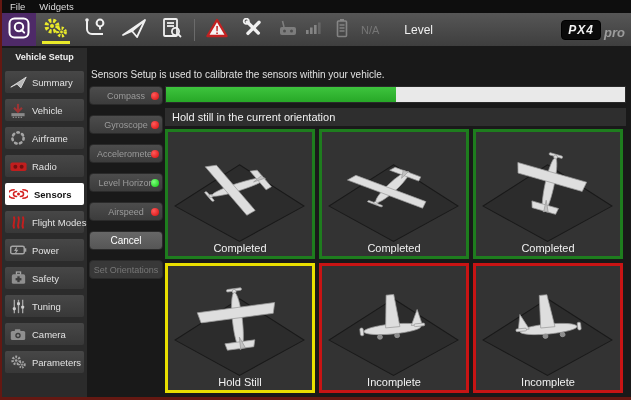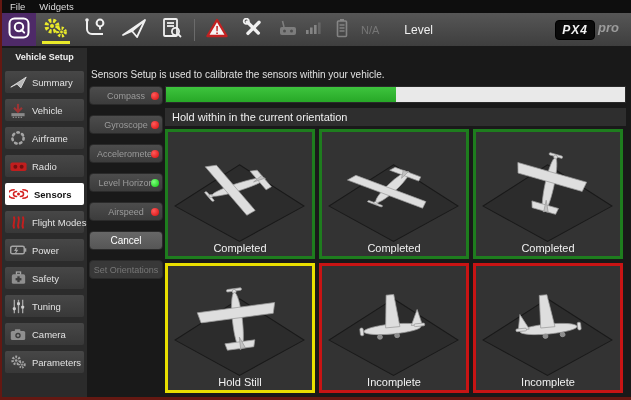--- a/index.html
+++ b/index.html
@@ -13,21 +13,21 @@
   
   #toolbar{position:absolute;top:13px;left:0;right:0;height:33px;
            background:linear-gradient(#565656,#3e3e3e);display:flex;align-items:center;}
   .tb-btn{height:33px;display:flex;align-items:center;justify-content:center;padding:0 7px;position:relative;}
   .tb-qgc{background:#4e2a68;width:34px;padding:0;}
   .tb-active-underline{position:absolute;bottom:2px;left:6px;right:6px;height:3px;background:#e9e92a;}
   .tb-sep{width:1px;height:22px;background:#6b6b6b;margin:0 4px;}
   .tb-dim{opacity:.55;}
   .tb-text-dim{color:#9a9a9a;font-size:11px;margin:0 12px;}
   .tb-text{color:#f0f0f0;font-size:12px;margin:0 6px;}
-  #px4logo{margin-left:auto;margin-right:12px;display:flex;align-items:flex-start;gap:3px;}
+  #px4logo{margin-left:auto;margin-right:6px;display:flex;align-items:flex-end;gap:3px;}
   #px4box{background:#0a0a0a;border-radius:4px;padding:2px 6px;font-size:12px;font-weight:bold;
           font-style:italic;color:#f2f2f2;letter-spacing:1px;border:1px solid #000;}
   #px4pro{font-size:13px;font-weight:bold;font-style:italic;color:#9c9c9c;}
   
   #sidebar{position:absolute;top:48px;left:0;width:85px;bottom:0;background:#2b2b2b;}
   #sidebar-header{font-size:9px;font-weight:bold;color:#efefef;text-align:center;padding:4px 0 3px;}
   .side-item{height:22px;margin:6px 3px 3px;background:linear-gradient(#474747,#383838);
              border-radius:2px;display:flex;align-items:center;gap:4px;padding:0 3px;cursor:pointer;}
   .side-item .si-label{font-size:9.5px;color:#e2e2e2;white-space:nowrap;}
   .side-item.active{background:#ffffff;gap:6px;}
@@ -353,21 +353,21 @@
     <div class="sensor-btn disabled">
       <span class="sb-label">Set Orientations</span>
     </div>
   </div>
 
   <div id="progressbar">
     <div id="progressfill" style="width: 50%;"></div>
   </div>
 
   <div id="holdbar">
-    <span>Hold within in the current orientation</span>
+    <span>Hold still in the current orientation</span>
   </div>
 
   <svg class="hiddendefs" aria-hidden="true">
     <defs>
       <g id="plane-top" fill="#dedede" stroke="#9a9a9a" stroke-width="0.8">
         <rect x="-8.5" y="-34" width="17" height="2.6" rx="1.3"></rect>
         <circle cx="0" cy="-31" r="2.2"></circle>
         <ellipse cx="0" cy="0" rx="5.6" ry="30"></ellipse>
         <path d="M-44,-14 L44,-14 L41,-3 L-41,-3 Z"></path>
         <path d="M-17,22 L17,22 L15,29 L-15,29 Z"></path>

